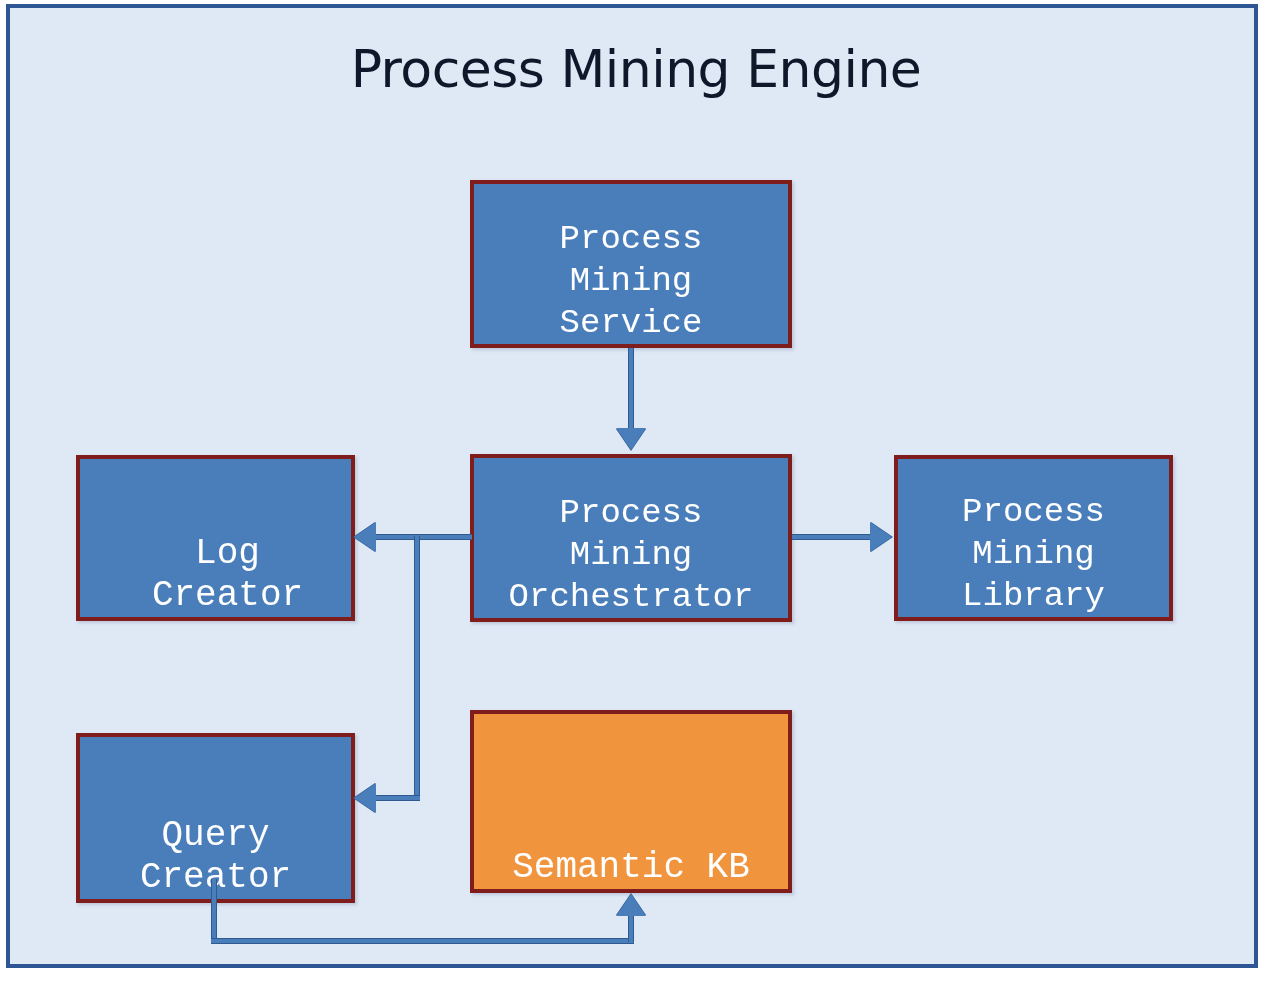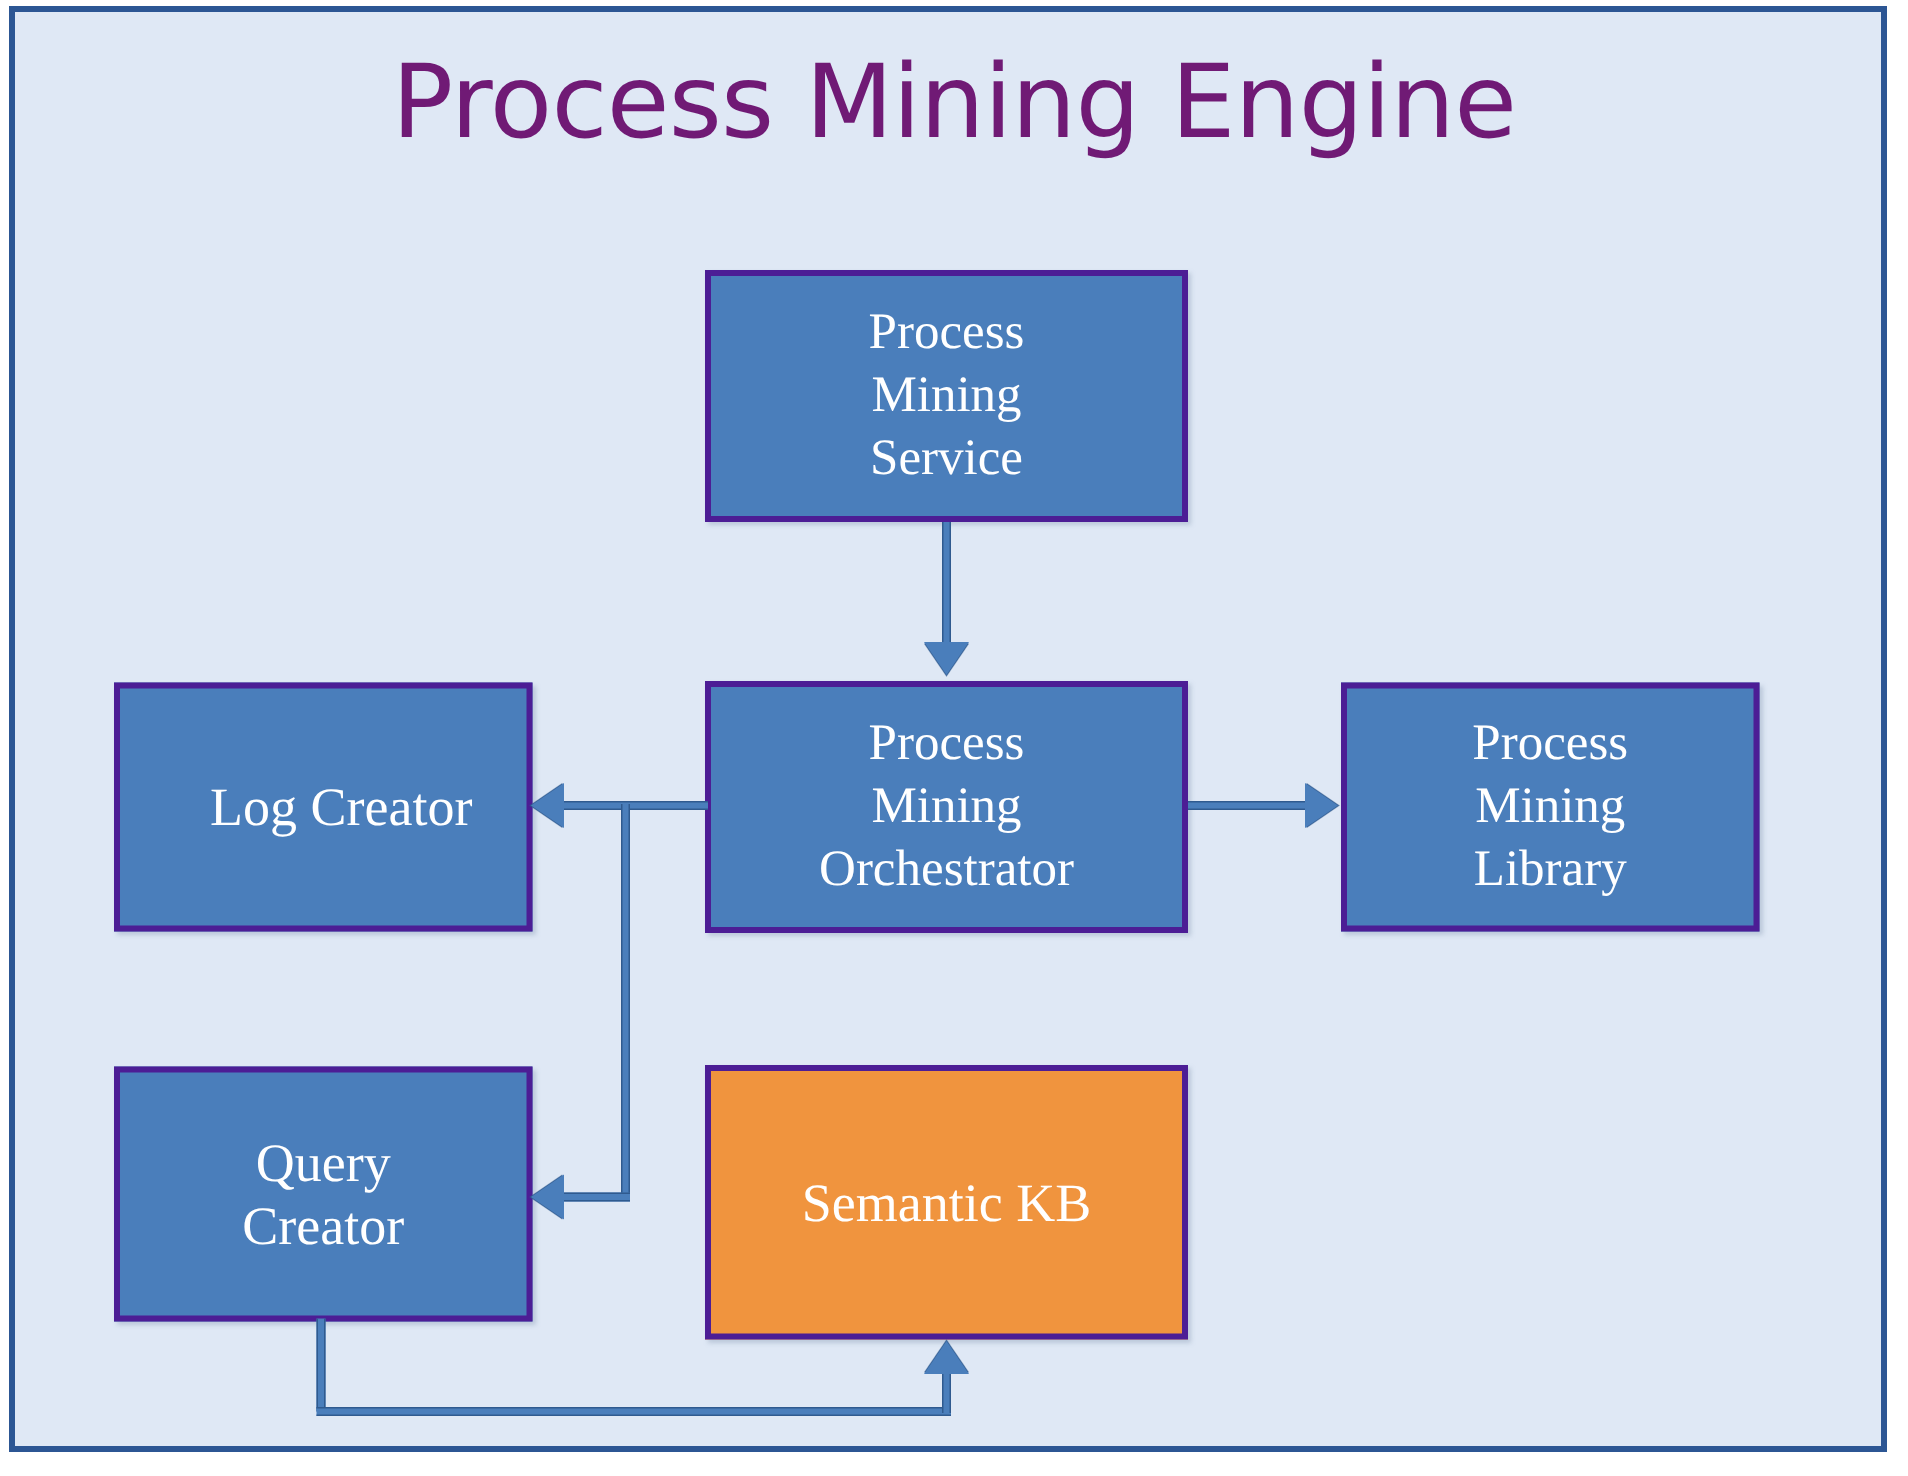--- a/index.html
+++ b/index.html
@@ -28,39 +28,39 @@
     background: #dfe8f5;
     border: 4px solid #2c5694;
     box-sizing: border-box;
   }
   #engine-title {
     position: absolute;
     left: 0;
     top: 30px;
     width: 1252px;
     text-align: center;
-    font-size: 68px;
+    font-size: 52px;
     line-height: 62px;
-    color: #701a75;
+    color: #0f172a;
     font-family: "DejaVu Sans", sans-serif;
     font-weight: 400;
     letter-spacing: -0.5px;
     white-space: nowrap;
   }
   
   .node {
     position: absolute;
     box-sizing: border-box;
-    border: 4px solid #4c1d95;
+    border: 4px solid #7f1d1d;
     display: flex;
-    align-items: center;
+    align-items: flex-end;
     justify-content: center;
     text-align: center;
     color: #ffffff;
-    font-family: Liberation Serif, serif;
+    font-family: Liberation Mono, monospace;
     font-size: 34px;
     line-height: 42px;
     letter-spacing: 0px;
     box-shadow: 2px 2px 3px rgba(120,140,170,0.35);
   }
   .node.blue  { background: #4a7ebb; }
   .node.orange{ background: #f0943e; }
   .node .label {
     width: 100%;
     padding: 0 6px;
@@ -70,21 +70,21 @@
 
   
   #node-pm-service      { left: 460px; top: 172px;  width: 322px; height: 168px; }
   #node-pm-orchestrator { left: 460px; top: 446px;  width: 322px; height: 168px; }
   #node-log-creator     { left:  66px; top: 447px;  width: 279px; height: 166px; padding-left: 24px; }
   #node-pm-library      { left: 884px; top: 447px;  width: 279px; height: 166px; }
   #node-query-creator   { left:  66px; top: 703px;  width: 279px; height: 170px; }
   #node-semantic-kb     { left: 460px; top: 702px;  width: 322px; height: 183px; }
 
   #node-log-creator  { font-size: 36px; }
-  #node-query-creator{ font-size: 36px; }
+  #node-query-creator{ font-size: 36px; margin-top: 22px; }
   #node-semantic-kb  { font-size: 36px; }
 
   
   .conn-h {
     position: absolute;
     height: 6px;
     background: #4a7ebb;
     border-top: 1px solid #2f5a8f;
     border-bottom: 1px solid #2f5a8f;
     box-sizing: border-box;

